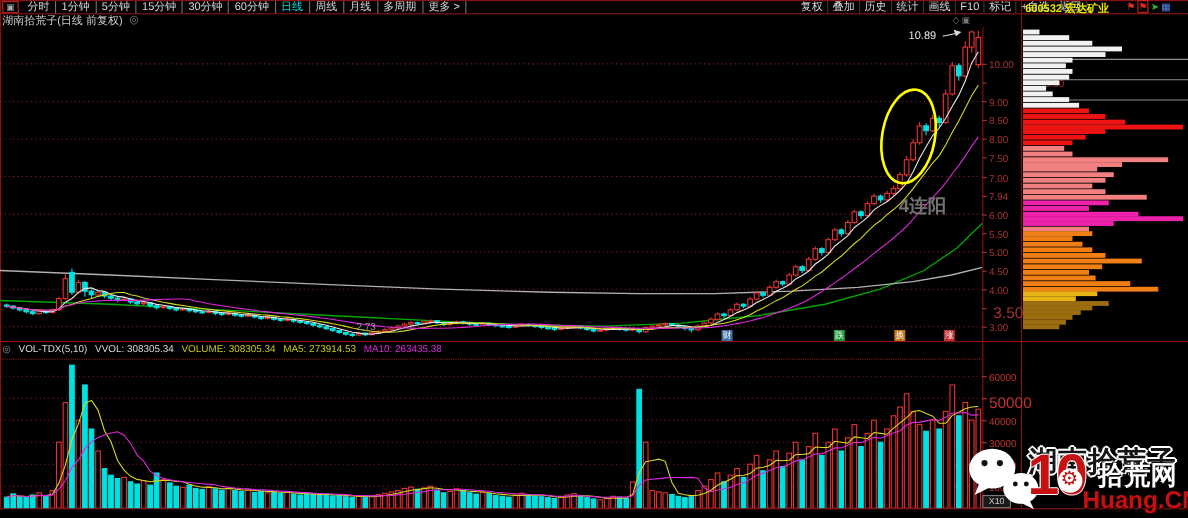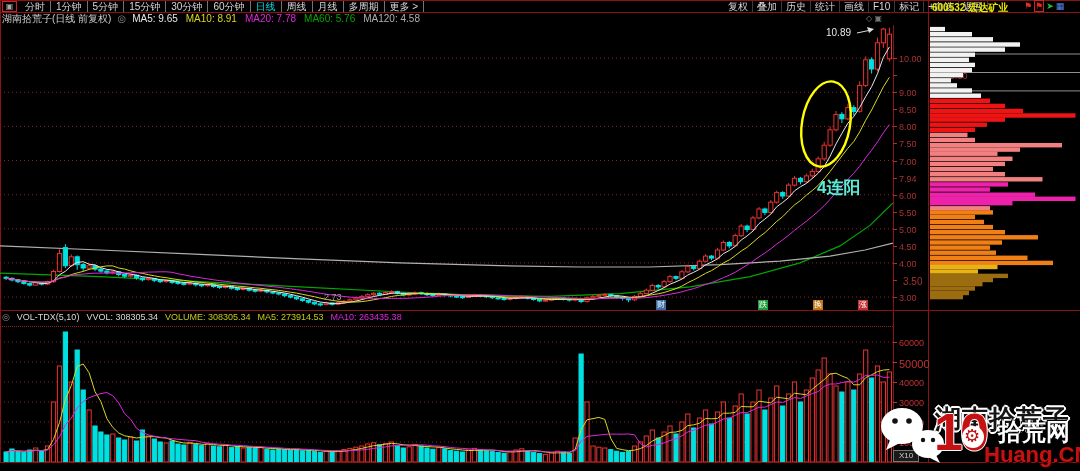--- a/index.html
+++ b/index.html
@@ -25,21 +25,21 @@
   #corner-icons{position:absolute;left:1024px;top:0;height:12px;display:flex;align-items:center;gap:2px;}
   #corner-icons span{font-size:9px;line-height:10px;}
 
   
   #indicator-bar{position:absolute;left:2px;top:13px;height:11px;font-size:10px;display:flex;gap:6px;align-items:center;white-space:nowrap;}
   #mini-icons{position:absolute;left:866px;top:14px;font-size:8px;color:#777;}
 
   
   #ann-peak{position:absolute;left:826px;top:27px;color:#e8e8e8;font-size:10px;}
   #ann-low{position:absolute;left:324px;top:292px;color:#999;font-size:9px;}
-  #ann-pattern{position:absolute;left:817px;top:176px;color:#5eead4;font-size:17px;font-weight:bold;}
+  #ann-pattern{position:absolute;left:817px;top:176px;color:#737373;font-size:17px;font-weight:bold;}
 
   
   .badge{position:absolute;top:300px;width:10px;height:10px;line-height:10px;text-align:center;
          color:#fff;font-size:8px;}
 
   
   #vol-header{position:absolute;left:2px;top:311px;height:12px;font-size:9px;display:flex;gap:7px;align-items:center;white-space:nowrap;}
 
   #x10-badge{position:absolute;left:893px;top:450px;width:24px;height:10px;line-height:10px;text-align:center;
              font-size:8px;color:#ccc;background:#1a1a1a;border:1px solid #777;}
@@ -102,27 +102,20 @@
         <span style="color: rgb(221, 51, 34);">⚑</span>
         <span style="color: rgb(238, 34, 34); border: 1px solid rgb(204, 34, 34);">⚑</span>
         <span style="color: rgb(34, 187, 51);">➤</span>
         <span style="color: rgb(85, 136, 238);">▦</span>
       </div>
   </div>
 
   <div id="indicator-bar">
     <span style="color:#cfcfcf;">湖南拾荒子(日线 前复权)</span>
     <span style="color:#888;">◎</span>
-    <span id="ma-labels" style="display:flex;gap:8px;">
-        <span style="color: rgb(232, 232, 232);">MA5: 9.65</span>
-        <span style="color: rgb(216, 216, 32);">MA10: 8.91</span>
-        <span style="color: rgb(220, 40, 220);">MA20: 7.78</span>
-        <span style="color: rgb(0, 168, 0);">MA60: 5.76</span>
-        <span style="color: rgb(176, 176, 176);">MA120: 4.58</span>
-      </span>
   </div>
   <span id="mini-icons">◇ ▣</span>
 
   <svg id="main-svg" class="abs" style="left:0;top:25px;" width="893" height="283">
       <line x1="0" x2="893" y1="33.1" y2="33.1" stroke="#8b2323" stroke-width="1" stroke-dasharray="1 3"></line>
       <line x1="0" x2="893" y1="67.3" y2="67.3" stroke="#8b2323" stroke-width="1" stroke-dasharray="1 3"></line>
       <line x1="0" x2="893" y1="101.4" y2="101.4" stroke="#8b2323" stroke-width="1" stroke-dasharray="1 3"></line>
       <line x1="0" x2="893" y1="135.5" y2="135.5" stroke="#8b2323" stroke-width="1" stroke-dasharray="1 3"></line>
       <line x1="0" x2="893" y1="169.7" y2="169.7" stroke="#8b2323" stroke-width="1" stroke-dasharray="1 3"></line>
       <line x1="0" x2="893" y1="203.8" y2="203.8" stroke="#8b2323" stroke-width="1" stroke-dasharray="1 3"></line>
@@ -458,21 +451,21 @@
       <div style="position: absolute; left: 899px; top: 191px; font-size: 9px; color: rgb(168, 50, 50);">6.00</div>
       <div style="position: absolute; left: 893px; top: 212px; width: 4px; height: 1px; background: rgb(168, 50, 50);"></div>
       <div style="position: absolute; left: 899px; top: 208px; font-size: 9px; color: rgb(168, 50, 50);">5.50</div>
       <div style="position: absolute; left: 893px; top: 229px; width: 4px; height: 1px; background: rgb(168, 50, 50);"></div>
       <div style="position: absolute; left: 899px; top: 225px; font-size: 9px; color: rgb(168, 50, 50); text-align: center;">5.00</div>
       <div style="position: absolute; left: 893px; top: 246px; width: 4px; height: 1px; background: rgb(168, 50, 50);"></div>
       <div style="position: absolute; left: 899px; top: 242px; font-size: 9px; color: rgb(168, 50, 50);">4.50</div>
       <div style="position: absolute; left: 893px; top: 263px; width: 4px; height: 1px; background: rgb(168, 50, 50);"></div>
       <div style="position: absolute; left: 899px; top: 259px; font-size: 9px; color: rgb(168, 50, 50);">4.00</div>
       <div style="position: absolute; left: 893px; top: 280px; width: 4px; height: 1px; background: rgb(168, 50, 50);"></div>
-      <div style="position: absolute; left: 903px; top: 276px; font-size: 10px; color: rgb(168, 50, 50);">3.50</div>
+      <div style="position: absolute; left: 903px; top: 276px; font-size: 14px; color: rgb(168, 50, 50);">3.50</div>
       <div style="position: absolute; left: 893px; top: 297px; width: 4px; height: 1px; background: rgb(168, 50, 50);"></div>
       <div style="position: absolute; left: 899px; top: 293px; font-size: 9px; color: rgb(168, 50, 50);">3.00</div>
     </div>
 
   <div id="ann-peak">10.89</div>
   <div id="ann-low">2.73</div>
   <div id="ann-pattern">4连阳</div>
 
   <div id="event-badges">
       <div class="badge" style="left: 656px; background: rgb(58, 110, 165);">财</div>
@@ -649,21 +642,21 @@
       <rect x="875.4" y="40.0" width="4.2" height="96.0" fill="#000" stroke="#e83232" stroke-width="1"></rect>
       <rect x="881.3" y="56.0" width="4.2" height="80.0" fill="#000" stroke="#e83232" stroke-width="1"></rect>
       <rect x="887.3" y="46.0" width="4.2" height="90.0" fill="#000" stroke="#e83232" stroke-width="1"></rect>
       <polyline points="6.1,126.0 12.0,124.5 18.0,124.9 23.9,125.3 29.8,125.0 35.7,124.2 41.7,124.6 47.6,123.5 53.5,113.4 59.5,96.6 65.4,73.4 71.3,59.6 77.2,40.4 83.2,38.0 89.1,46.8 95.0,65.6 100.9,75.6 106.9,92.6 112.8,101.4 118.7,107.0 124.7,109.8 130.6,110.8 136.5,112.0 142.4,111.2 148.4,110.8 154.3,110.6 160.2,111.6 166.2,112.0 172.1,114.2 178.0,115.8 183.9,117.0 189.9,117.1 195.8,117.4 201.7,118.3 207.7,118.2 213.6,118.4 219.5,119.3 225.4,119.4 231.4,119.8 237.3,120.4 243.2,120.8 249.1,120.9 255.1,121.5 261.0,121.5 266.9,122.1 272.9,122.5 278.8,122.8 284.7,123.0 290.6,123.6 296.6,123.6 302.5,123.8 308.4,124.0 314.4,124.4 320.3,124.8 326.2,125.2 332.1,125.4 338.1,125.6 344.0,125.2 349.9,124.4 355.9,123.6 361.8,122.4 367.7,121.0 373.6,119.7 379.6,119.0 385.5,118.2 391.4,117.4 397.3,117.8 403.3,118.8 409.2,119.2 415.1,119.4 421.1,120.2 427.0,120.6 432.9,120.9 438.8,121.0 444.8,121.9 450.7,122.8 456.6,123.4 462.6,124.0 468.5,124.5 474.4,124.4 480.3,124.2 486.3,124.2 492.2,124.1 498.1,124.6 504.1,125.5 510.0,125.9 515.9,125.8 521.8,125.2 527.8,124.9 533.7,124.7 539.6,125.1 545.5,126.0 551.5,126.8 557.4,126.9 563.3,126.8 569.3,126.7 575.2,123.4 581.1,103.7 587.0,93.8 593.0,92.6 598.9,91.4 604.8,93.4 610.8,112.6 616.7,122.4 622.6,123.7 628.5,124.6 634.5,124.2 640.4,122.6 646.3,119.6 652.3,115.1 658.2,112.4 664.1,109.6 670.0,106.4 676.0,106.0 681.9,104.4 687.8,99.6 693.7,98.8 699.7,97.2 705.6,92.4 711.5,92.8 717.5,92.4 723.4,87.2 729.3,87.2 735.2,86.4 741.2,80.4 747.1,80.8 753.0,80.8 759.0,75.2 764.9,76.0 770.8,76.8 776.7,71.2 782.7,72.0 788.6,72.8 794.5,67.2 800.5,68.0 806.4,68.8 812.3,63.2 818.2,58.4 824.2,53.6 830.1,48.0 836.0,47.2 841.9,50.0 847.9,52.4 853.8,58.8 859.7,58.8 865.7,51.6 871.6,48.8 877.5,45.6 883.4,44.0 889.4,43.6" fill="none" stroke="#d8d820" stroke-width="1"></polyline>
       <polyline points="6.1,126.0 12.0,124.5 18.0,124.9 23.9,125.3 29.8,125.0 35.7,124.5 41.7,124.6 47.6,124.0 53.5,118.7 59.5,110.8 65.4,98.8 71.3,92.1 77.2,81.9 83.2,75.7 89.1,71.7 95.0,69.5 100.9,67.6 106.9,66.5 112.8,69.7 118.7,76.9 124.7,87.7 130.6,93.2 136.5,102.3 142.4,106.3 148.4,108.9 154.3,110.2 160.2,111.2 166.2,112.0 172.1,112.7 178.0,113.3 183.9,113.8 189.9,114.3 195.8,114.7 201.7,116.2 207.7,117.0 213.6,117.7 219.5,118.2 225.4,118.4 231.4,119.1 237.3,119.3 243.2,119.6 249.1,120.1 255.1,120.5 261.0,120.7 266.9,121.2 272.9,121.6 278.8,121.8 284.7,122.3 290.6,122.6 296.6,122.8 302.5,123.1 308.4,123.4 314.4,123.7 320.3,124.2 326.2,124.4 332.1,124.6 338.1,124.8 344.0,124.8 349.9,124.6 355.9,124.4 361.8,123.9 367.7,123.3 373.6,122.4 379.6,121.7 385.5,120.9 391.4,119.9 397.3,119.4 403.3,119.2 409.2,119.1 415.1,118.8 421.1,118.8 427.0,119.2 432.9,119.8 438.8,120.1 444.8,120.6 450.7,121.5 456.6,122.0 462.6,122.4 468.5,122.8 474.4,123.2 480.3,123.5 486.3,123.8 492.2,124.0 498.1,124.5 504.1,125.0 510.0,125.1 515.9,125.0 521.8,124.6 527.8,124.7 533.7,125.1 539.6,125.5 545.5,125.9 551.5,126.0 557.4,125.9 563.3,125.8 569.3,125.9 575.2,124.7 581.1,115.2 587.0,110.4 593.0,109.7 598.9,109.1 604.8,108.4 610.8,108.1 616.7,108.1 622.6,108.2 628.5,108.0 634.5,108.8 640.4,117.6 646.3,121.0 652.3,119.4 658.2,118.5 664.1,116.9 670.0,114.5 676.0,112.8 681.9,109.8 687.8,106.0 693.7,104.2 699.7,101.8 705.6,99.2 711.5,98.6 717.5,96.0 723.4,93.0 729.3,92.2 735.2,89.4 741.2,86.6 747.1,86.6 753.0,84.0 759.0,81.2 764.9,81.2 770.8,78.6 776.7,76.0 782.7,76.4 788.6,74.0 794.5,71.6 800.5,72.4 806.4,70.0 812.3,67.6 818.2,65.6 824.2,60.4 830.1,58.0 836.0,58.0 841.9,56.6 847.9,55.4 853.8,56.2 859.7,53.4 865.7,49.4 871.6,49.4 877.5,49.0 883.4,51.4 889.4,51.2" fill="none" stroke="#dc28dc" stroke-width="1"></polyline>
     </svg>
   <div id="vol-axis">
       <div style="position: absolute; left: 893px; top: 342px; width: 4px; height: 1px; background: rgb(194, 50, 50);"></div>
       <div style="position: absolute; left: 899px; top: 338px; font-size: 9px; color: rgb(194, 50, 50);">60000</div>
       <div style="position: absolute; left: 893px; top: 362px; width: 4px; height: 1px; background: rgb(194, 50, 50);"></div>
-      <div style="position: absolute; left: 899px; top: 358px; font-size: 11px; color: rgb(194, 50, 50);">50000</div>
+      <div style="position: absolute; left: 899px; top: 358px; font-size: 14px; color: rgb(194, 50, 50);">50000</div>
       <div style="position: absolute; left: 893px; top: 382px; width: 4px; height: 1px; background: rgb(194, 50, 50);"></div>
       <div style="position: absolute; left: 899px; top: 378px; font-size: 9px; color: rgb(194, 50, 50);">40000</div>
       <div style="position: absolute; left: 893px; top: 402px; width: 4px; height: 1px; background: rgb(194, 50, 50);"></div>
       <div style="position: absolute; left: 899px; top: 398px; font-size: 9px; color: rgb(194, 50, 50);">30000</div>
       <div style="position: absolute; left: 893px; top: 422px; width: 4px; height: 1px; background: rgb(194, 50, 50);"></div>
       <div style="position: absolute; left: 899px; top: 418px; font-size: 9px; color: rgb(194, 50, 50);">20000</div>
       <div style="position: absolute; left: 893px; top: 442px; width: 4px; height: 1px; background: rgb(194, 50, 50);"></div>
       <div style="position: absolute; left: 899px; top: 438px; font-size: 9px; color: rgb(194, 50, 50);">10000</div>
     </div>
   <div id="x10-badge">X10</div>

